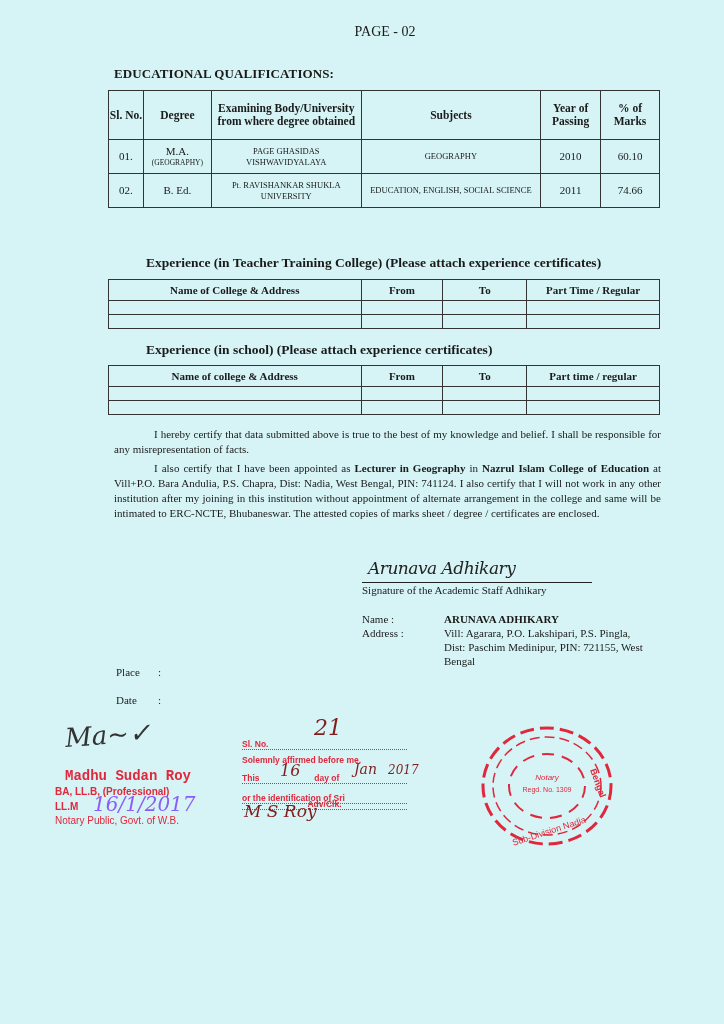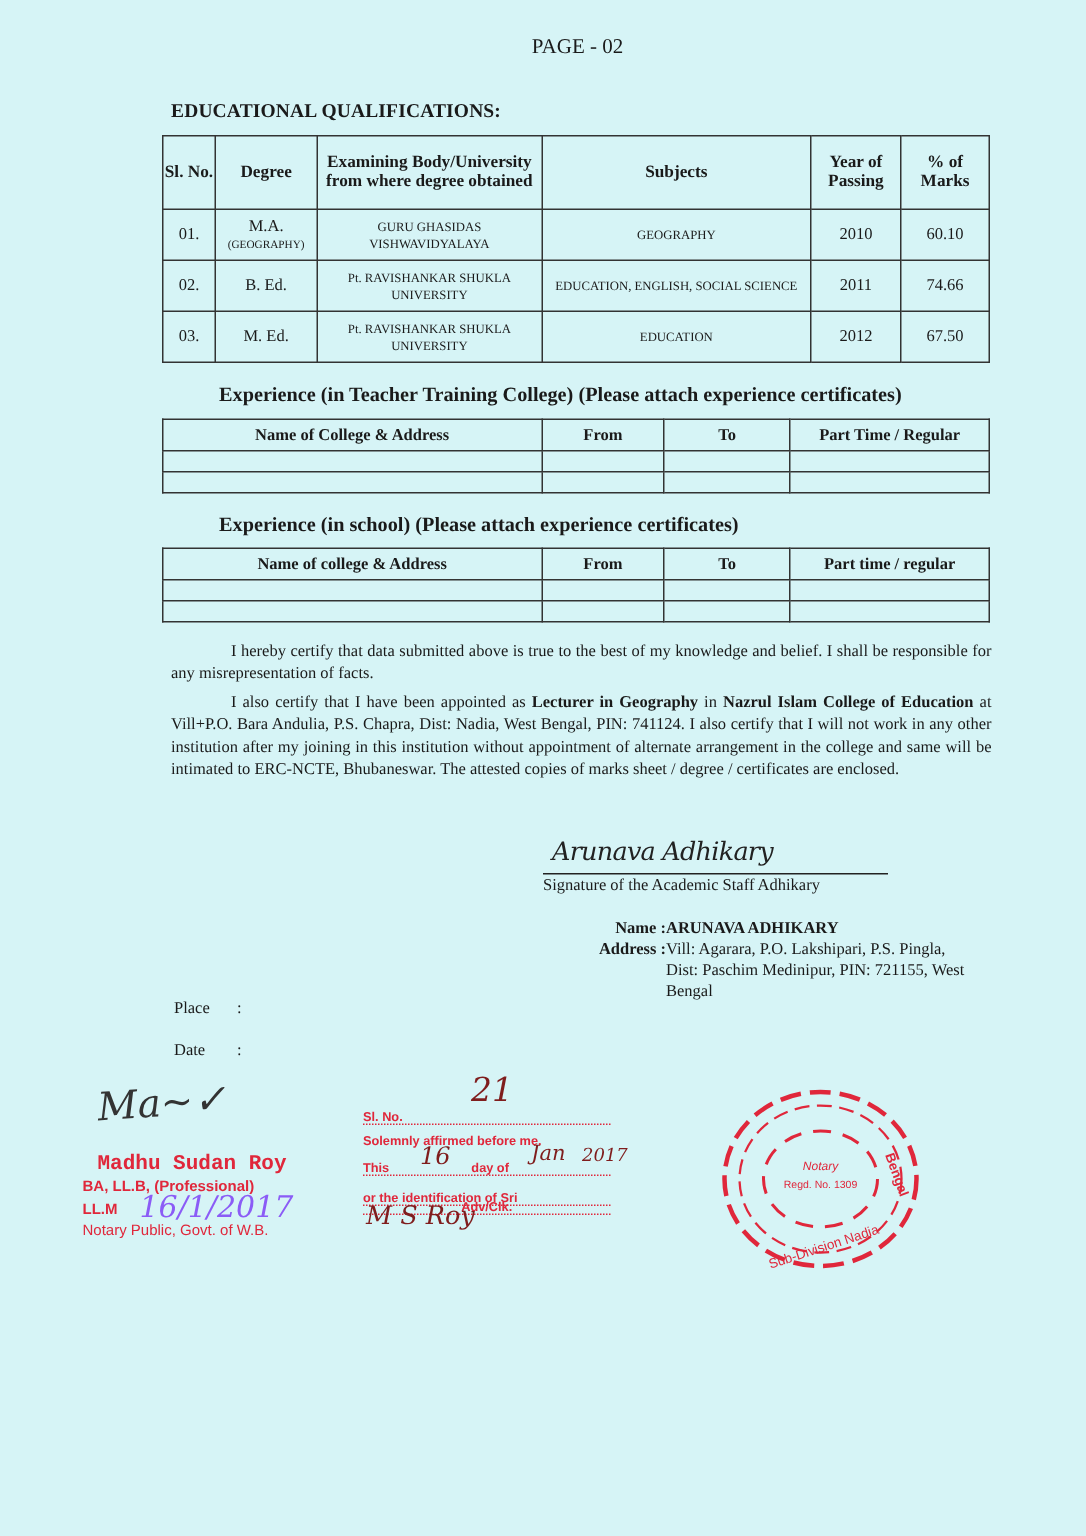--- a/index.html
+++ b/index.html
@@ -21,21 +21,21 @@
   .h-exp { position:absolute; left:114px; font-weight:bold; font-size:13.5px;margin-left:32px; }
   .exp { left:108px; width:552px; font-size:11px; }
   .exp th { font-weight:bold; height:20px; }
   .exp td { height:13px; }
   .para { position:absolute; left:114px; width:547px; font-size:11px; line-height:15px; text-align:justify; margin:0; }
   .para .ind { display:inline-block; width:40px; }
   .sig-script { position:absolute; top:558px; left:368px; font-family:"DejaVu Serif", serif; font-style:italic; font-size:17px; color:#222; letter-spacing:-0.5px; }
   .sig-line { position:absolute; top:582px; left:362px; width:230px; border-top:1px solid #222; }
   .sig-caption { position:absolute; top:584px; left:362px; font-size:11px; }
   .kv { position:absolute; left:362px; font-size:11px; line-height:14px; }
-  .kv .k { display:inline-block; width:82px; font-weight:bold; vertical-align:top;text-align:right; }
+  .kv .k { display:inline-block; width:82px; font-weight:normal; vertical-align:top; }
   .kv .v { display:inline-block; width:210px; vertical-align:top; }
   .kv .v.b { font-weight:bold; }
   .pd { position:absolute; left:116px; font-size:11px; }
   .pd .k { display:inline-block; width:42px; }
   .red { color:#e0273b; }
   .stamp-left { position:absolute; top:720px; left:55px; width:185px; height:110px; }
   .stamp-left .scrib { position:absolute; top:0px; left:10px; font-family:"DejaVu Serif", serif; font-style:italic; font-size:26px; color:#333; transform:rotate(-4deg); }
   .stamp-left .name { position:absolute; top:48px; left:10px; font-family:Liberation Mono, monospace; font-weight:bold; font-size:14px; }
   .stamp-left .l2 { position:absolute; top:66px; left:0; font-family:"Liberation Sans", sans-serif; font-weight:bold; font-size:10px; }
   .stamp-left .l3 { position:absolute; top:81px; left:0; font-family:"Liberation Sans", sans-serif; font-weight:bold; font-size:10px; }
@@ -70,40 +70,32 @@
     <th>Subjects</th>
     <th>Year of Passing</th>
     <th>% of Marks</th>
   </tr>
   <tr>
     <td>01.</td>
     <td>
           <div>M.A.</div>
           <div class="sm2" style="font-size:7.5px">(GEOGRAPHY)</div>
         </td>
-    <td class="small">GURU GHASIDAS VISHWAVIDYALAYA</td>
+    <td class="small">PAGE GHASIDAS VISHWAVIDYALAYA</td>
     <td class="small">GEOGRAPHY</td>
     <td>2010</td>
     <td>60.10</td>
   </tr>
   <tr>
     <td>02.</td>
     <td>B. Ed.</td>
     <td class="small">Pt. RAVISHANKAR SHUKLA UNIVERSITY</td>
     <td class="small">EDUCATION, ENGLISH, SOCIAL SCIENCE</td>
     <td>2011</td>
     <td>74.66</td>
-  </tr>
-  <tr>
-    <td>03.</td>
-    <td>M. Ed.</td>
-    <td class="small">Pt. RAVISHANKAR SHUKLA UNIVERSITY</td>
-    <td class="small">EDUCATION</td>
-    <td>2012</td>
-    <td>67.50</td>
   </tr>
 </tbody>
   </table>
 
 <div class="h-exp" style="top:255px">Experience (in Teacher Training College) (Please attach experience certificates)</div>
 <table class="exp" style="top:279px">
   <colgroup>
       <col style="width:253px">
       <col style="width:82px">
       <col style="width:84px">

